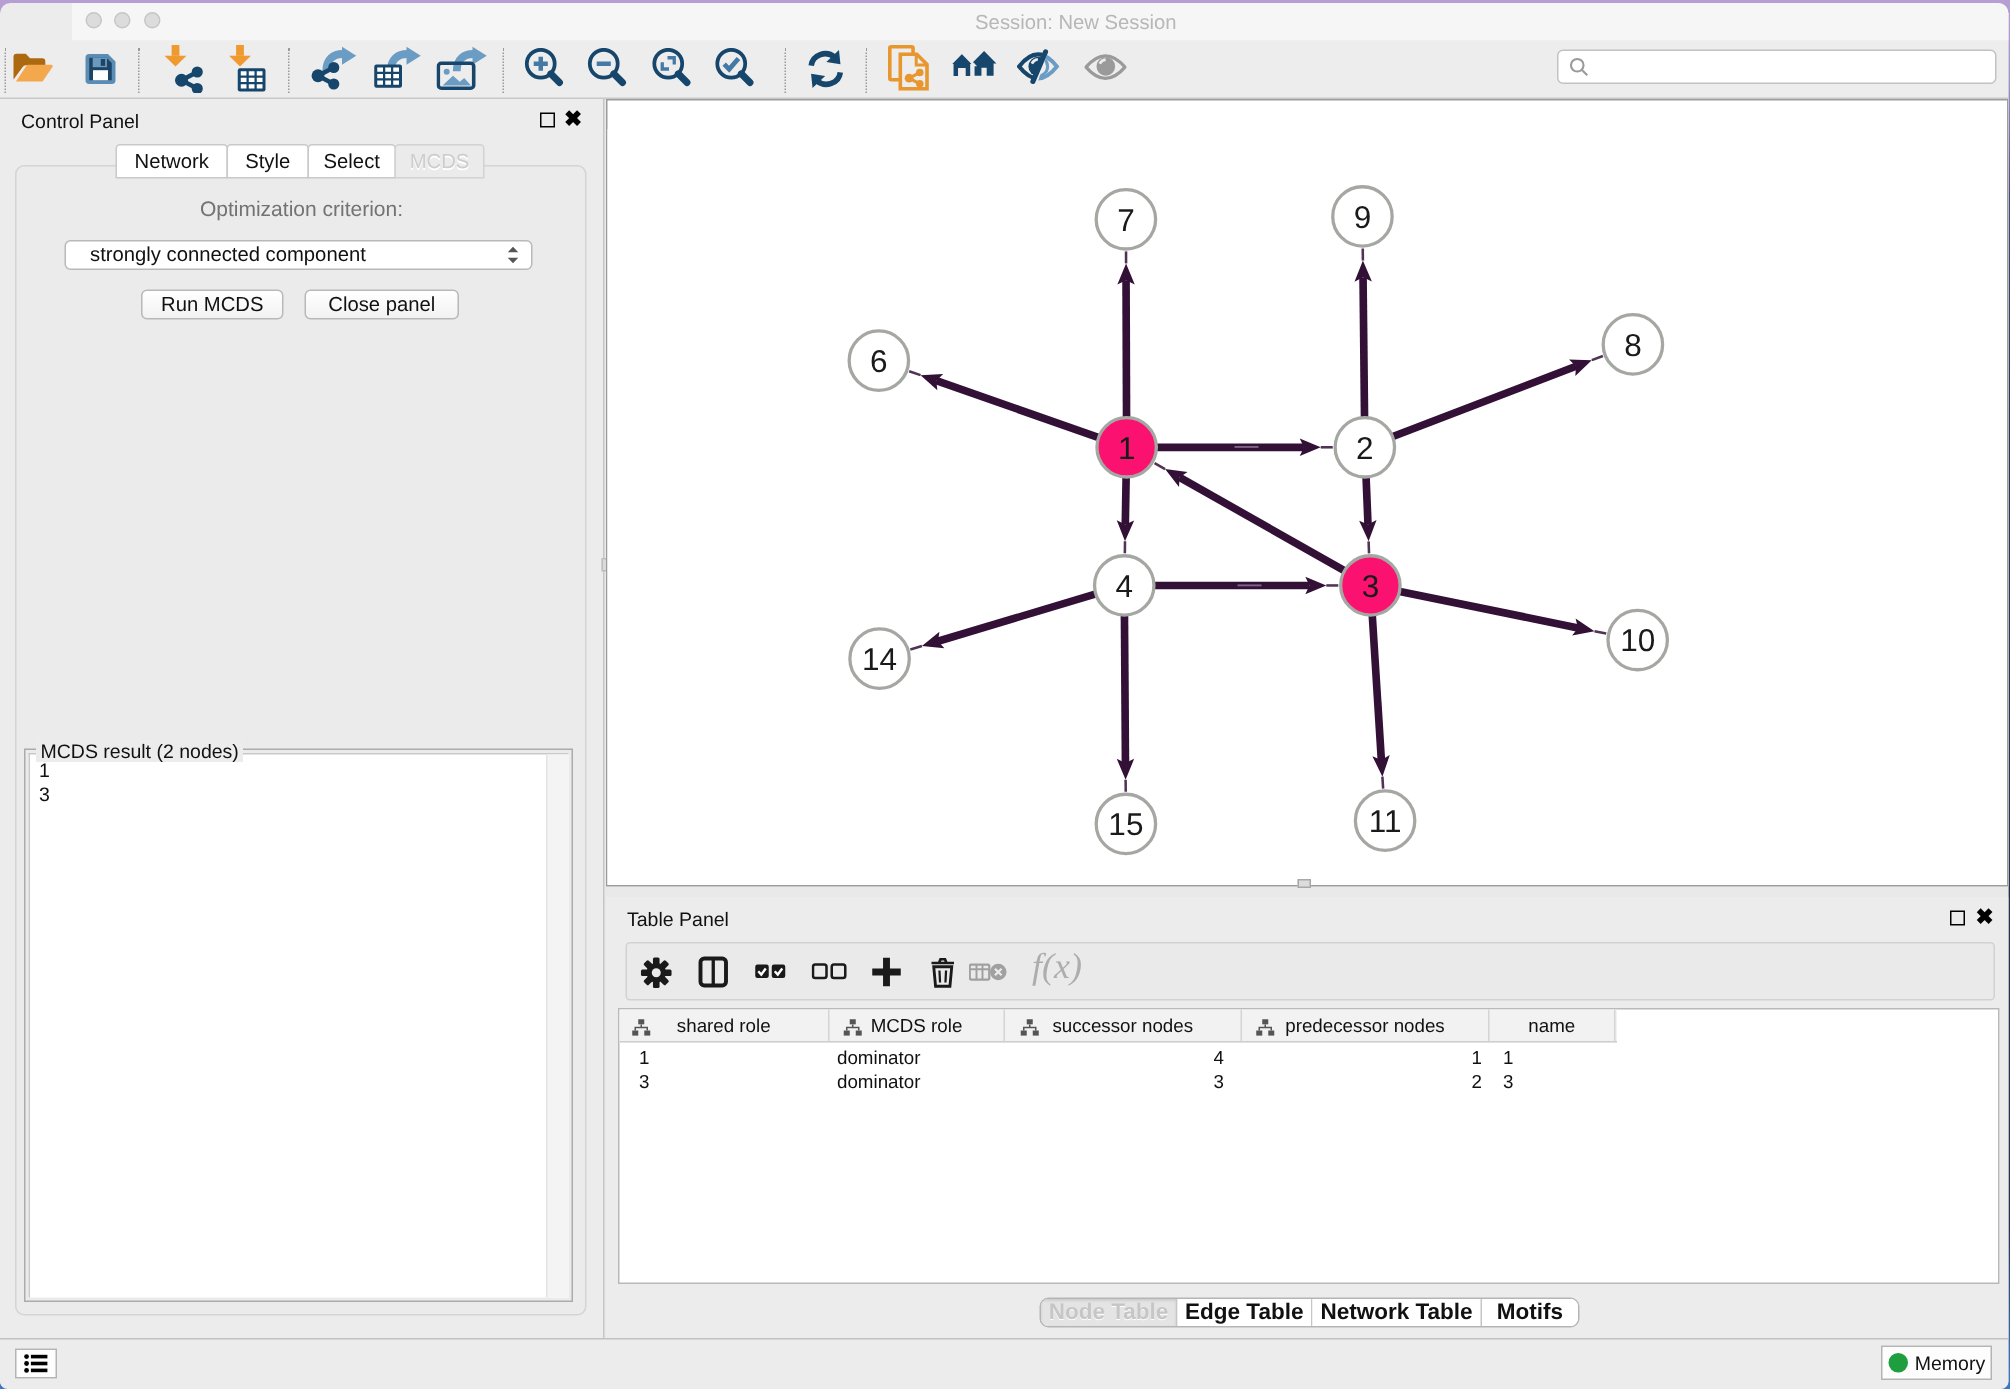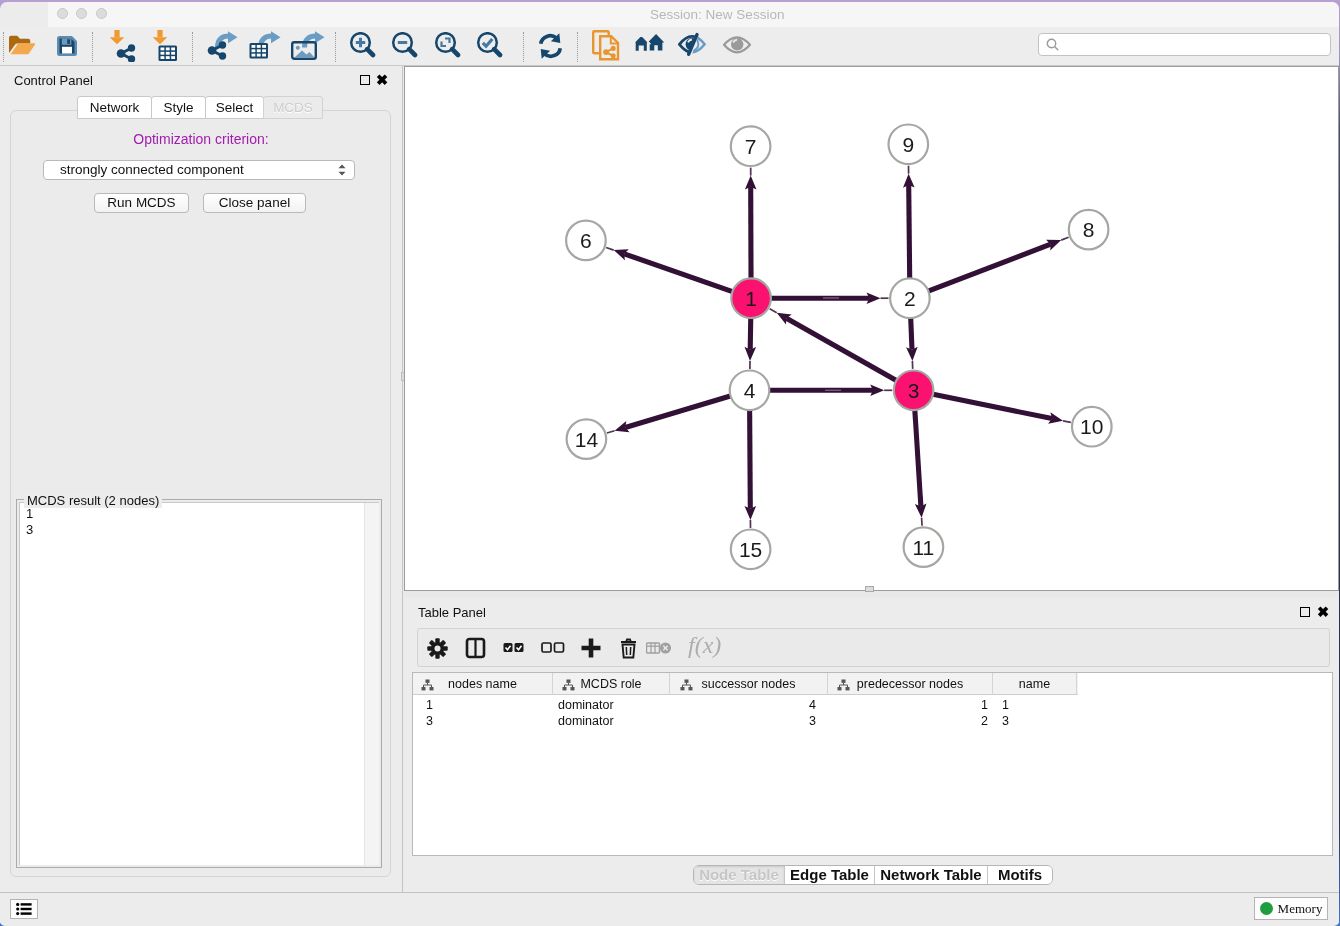--- a/index.html
+++ b/index.html
@@ -14,21 +14,21 @@
 .ti { position:absolute; }
 .searchbox { position:absolute; left:1038px; top:6px; width:293px; height:23px; background:#fff; border:1px solid #c2c2c2; border-radius:4px; }
 .content { position:absolute; left:0; top:64px; width:100%; height:826px; background:#e9e9e9; }
 .cpanel { position:absolute; left:0; top:0; width:403px; height:826px; background:#ececec; border-right:1px solid #c6c6c6; }
 .cp-title { position:absolute; left:14px; top:7px; font-size:13px; color:#111; }
 .float-btn { position:absolute; width:10px; height:10px; border:1.7px solid #000; background:transparent; }
 .close-x { position:absolute; font-size:14.5px; font-weight:bold; color:#000; line-height:12px; }
 .tab { position:absolute; top:30px; height:23px; background:#fff; border:1px solid #c9c9c9; border-radius:3px 3px 0 0; text-align:center; font-size:13.5px; color:#111; line-height:22px; }
 .tab.sel { background:#ebebeb; color:#cdcdcd; border-color:#d2d2d2; text-shadow:0 1px 0 #fff; }
 .cp-pane { position:absolute; left:10px; top:44px; width:381px; height:767px; background:#ebebeb; border:1px solid #d4d4d4; border-radius:6px; }
-.opt-label { position:absolute; left:0; top:65px; width:100%; text-align:center; font-size:14px; color:#a21caf; }
+.opt-label { position:absolute; left:0; top:65px; width:100%; text-align:center; font-size:14px; color:#737373; }
 .selectbox { position:absolute; left:43px; top:94px; width:312px; height:20px; background:#fff; border:1px solid #b9b9b9; border-radius:4px; font-size:13.5px; color:#111; line-height:18px; padding-left:16px; }
 .btn { position:absolute; top:127px; height:20px; background:linear-gradient(#ffffff,#f2f2f2); border:1px solid #b9b9b9; border-radius:4px; font-size:13.5px; color:#111; text-align:center; line-height:18px; }
 .fieldset { position:absolute; left:16px; top:433px; width:366px; height:369px; border:1px solid #ababab; }
 .fs-title { position:absolute; left:7px; top:-7px; background:#ececec; padding:0 3px; font-size:13px; color:#111; }
 .fs-text { position:absolute; left:2px; top:2px; right:2px; bottom:2px; background:#fff; border-top:1px solid #c9c9c9; border-left:1px solid #c9c9c9; font-size:13px; color:#111; padding:3px 0 0 6px; line-height:16px; }
 .fs-scroll { position:absolute; right:0; top:0; width:15px; bottom:0; background:#f4f4f4; border-left:1px solid #e4e4e4; }
 .netframe { position:absolute; left:404px; top:0; width:934.5px; height:525px; background:#fff; border:1px solid #9c9c9c; }
 .net-titlebar { position:absolute; left:0; top:-0.5px; width:100%; height:19px; background:linear-gradient(#f8f8f8,#d5d5d5); border-bottom:1px solid #a9a9a9; }
 .net-title { position:absolute; width:100%; top:1.5px; text-align:center; font-size:14px; font-weight:bold; color:#111; }
 .tlb { position:absolute; top:2.5px; width:11.5px; height:11.5px; border-radius:50%; }
@@ -38,21 +38,21 @@
 .tp-toolbar { position:absolute; left:13px; top:30px; width:913px; height:39px; background:#eaeaea; border:1px solid #d2d2d2; border-radius:3px; }
 .ttable { position:absolute; left:8px; top:74px; width:921px; height:184px; background:#fff; border:1px solid #b9b9b9; }
 .thead { position:absolute; left:0; top:0; width:665px; height:22px; background:#f2f2f2; border-bottom:1px solid #cdcdcd; }
 .th { position:absolute; top:0; height:22px; border-right:1px solid #d4d4d4; font-size:12.5px; color:#111; }
 .th span { display:block; text-align:center; line-height:22px; }
 .hicon { position:absolute; top:5.5px; }
 .tcell { position:absolute; font-size:12.5px; color:#111; height:16px; line-height:16px; }
 .btab2 { position:absolute; top:0; height:18px; background:#fff; border-right:1px solid #c6c6c6; font-size:15px; font-weight:bold; color:#111; text-align:center; line-height:18px; }
 .btab2.sel { background:#e4e4e4; color:#c6c6c6; text-shadow:0 1px 0 #fff; box-shadow:inset 0 1px 2px rgba(0,0,0,0.12); }
 .statusbar { position:absolute; left:0; top:890px; width:100%; height:32px; background:#ececec; border-top:1px solid #c2c2c2; }
-.sb-btn { position:absolute; background:#fdfdfd; border:1px solid #b4b4b4;font-family:Liberation Serif, serif; }
+.sb-btn { position:absolute; background:#fdfdfd; border:1px solid #b4b4b4; }
 </style>
 </head>
 <body>
 <div class="window">
   <div class="titlebar">
     <div class="tl" style="left:8.5px;"></div>
     <div class="tl" style="left:28px;"></div>
     <div class="tl" style="left:47.5px;"></div>
     <div class="title-text">Session: New Session</div>
   </div>
@@ -347,21 +347,21 @@
         </div>
     <div class="ttable">
       <div class="thead">
         <div class="th" style="left:0; width:140px;">
               <svg class="hicon" style="left:8px;" width="13" height="12" viewBox="0 0 13 12">
                 <rect x="4.5" y="0.5" width="4" height="3.4" fill="#555"></rect>
                 <rect x="0.5" y="8" width="4" height="3.4" fill="#555"></rect>
                 <rect x="8.5" y="8" width="4" height="3.4" fill="#555"></rect>
                 <path d="M6.5,4 V6 M2.5,8 V6 H10.5 V8" fill="none" stroke="#555" stroke-width="1"></path>
               </svg>
-              <span>nodes name</span>
+              <span>shared role</span>
             </div>
         <div class="th" style="left:140px; width:117px;">
               <svg class="hicon" style="left:9px;" width="13" height="12" viewBox="0 0 13 12">
                 <rect x="4.5" y="0.5" width="4" height="3.4" fill="#555"></rect>
                 <rect x="0.5" y="8" width="4" height="3.4" fill="#555"></rect>
                 <rect x="8.5" y="8" width="4" height="3.4" fill="#555"></rect>
                 <path d="M6.5,4 V6 M2.5,8 V6 H10.5 V8" fill="none" stroke="#555" stroke-width="1"></path>
               </svg>
               <span>MCDS role</span>
             </div>

